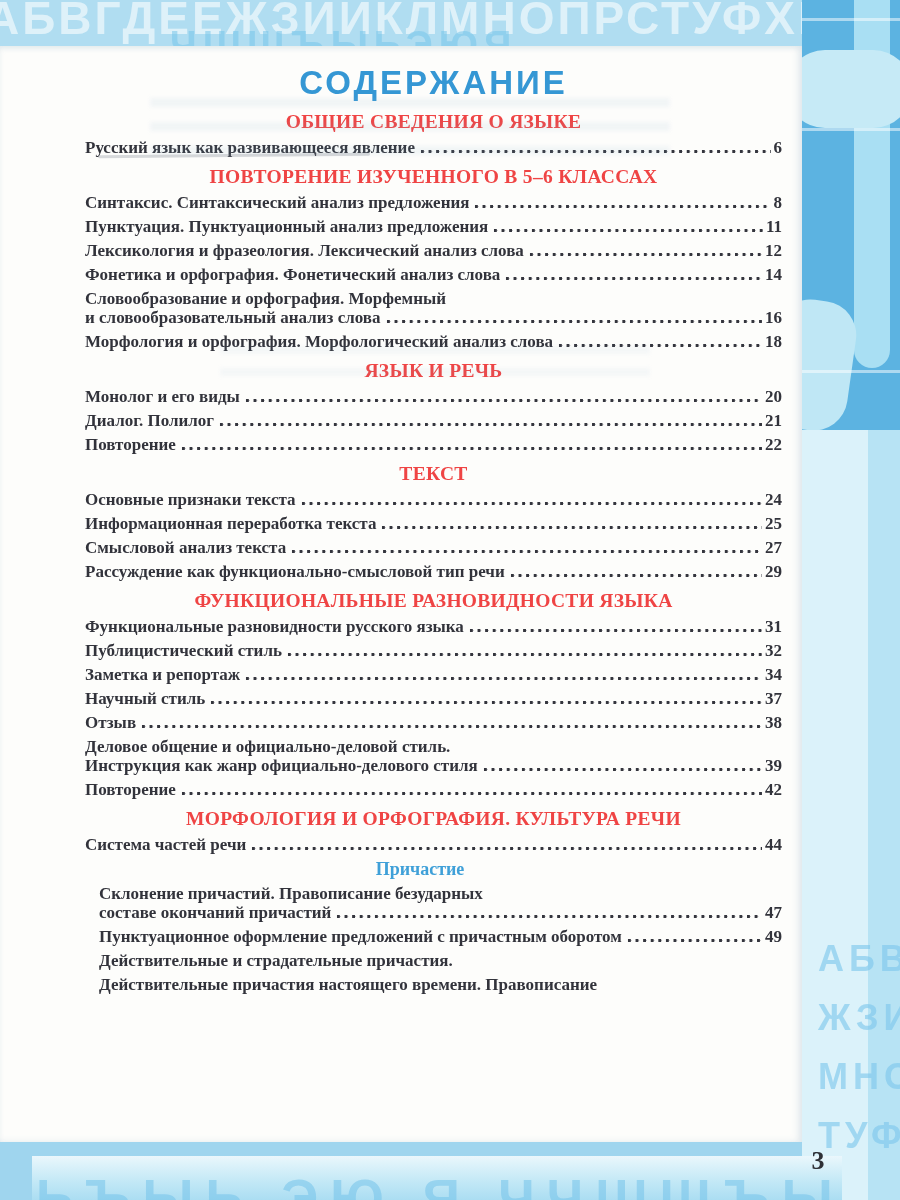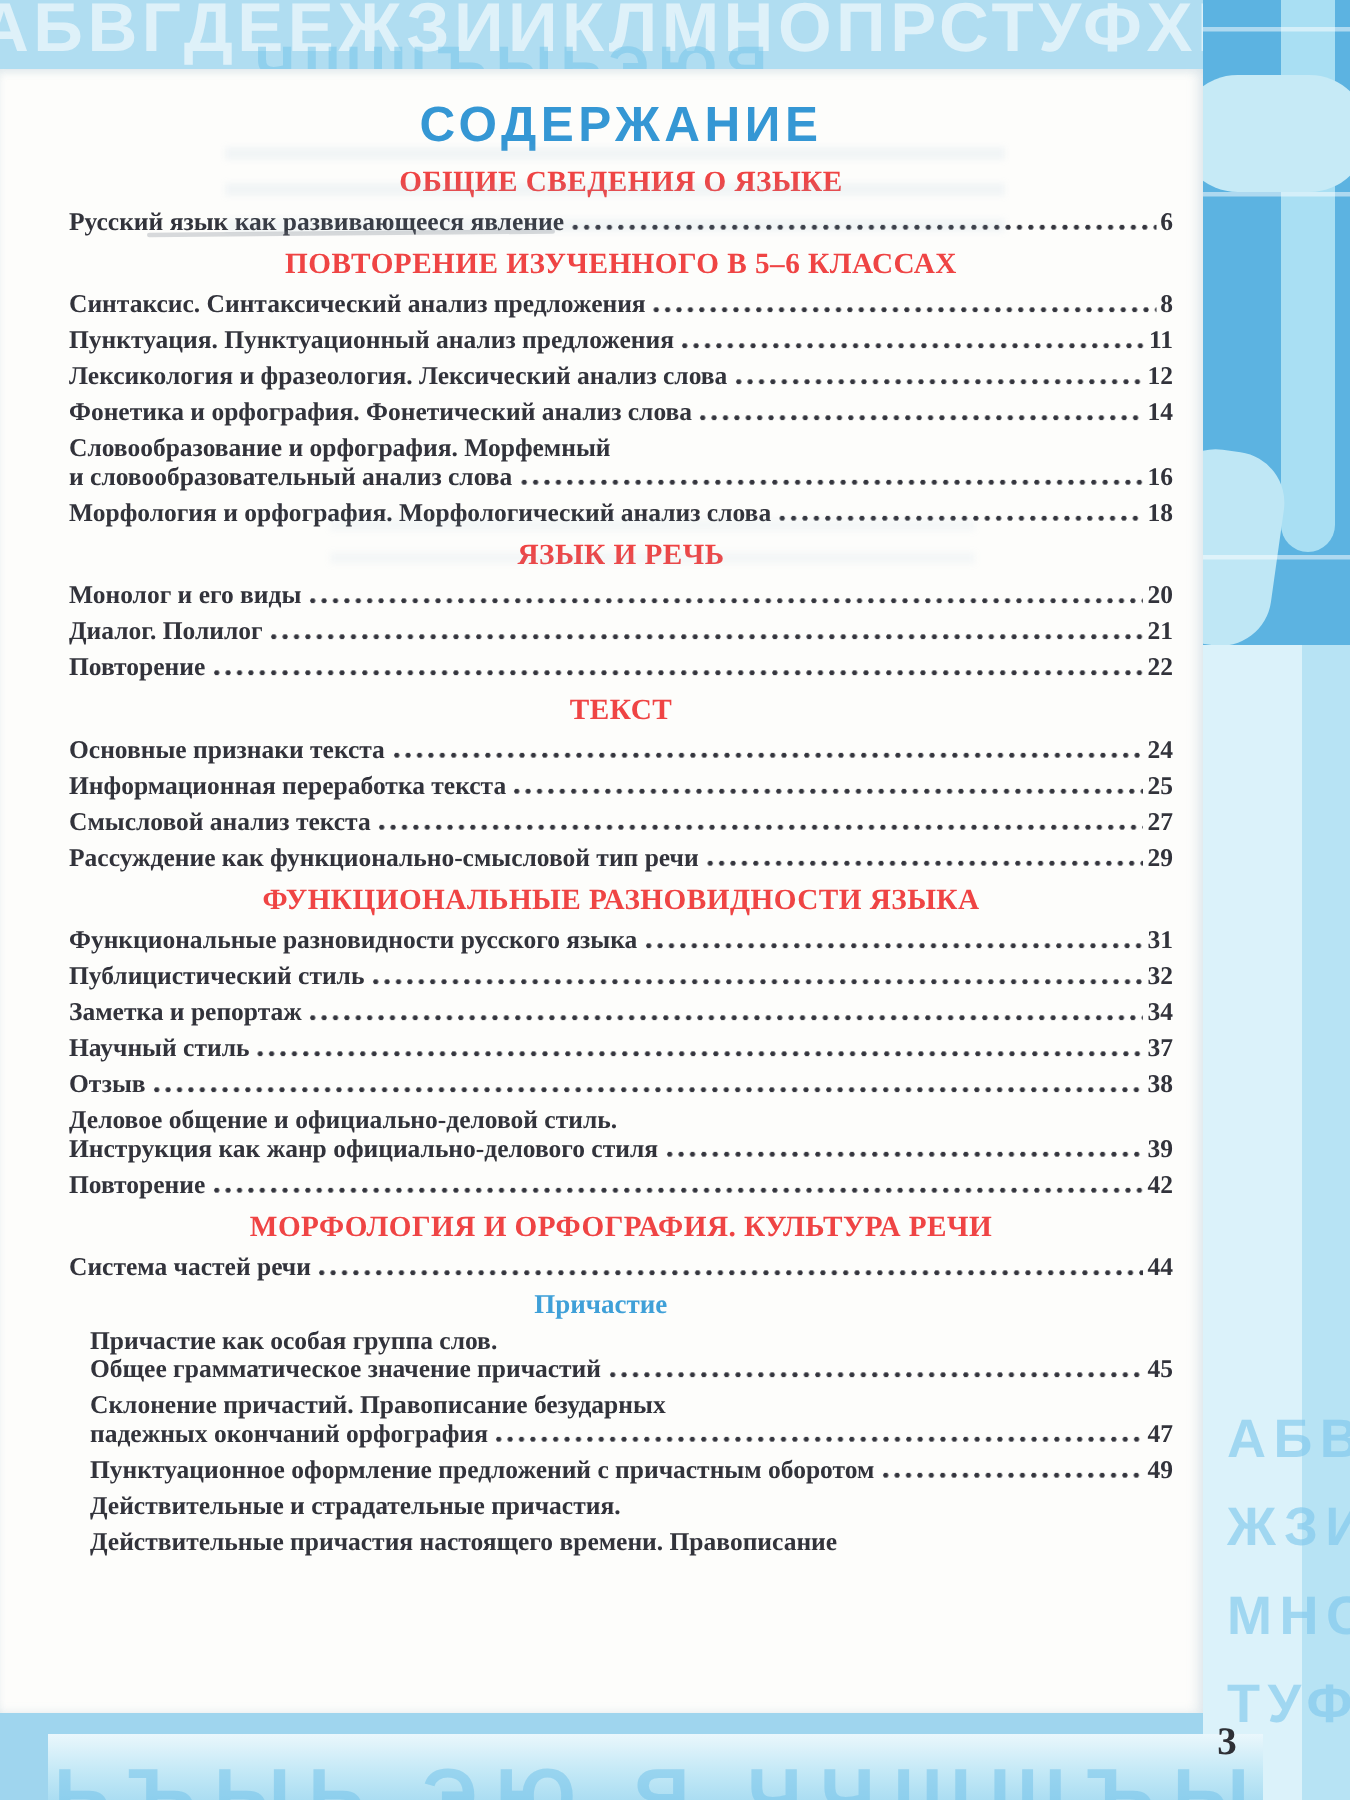--- a/index.html
+++ b/index.html
@@ -26,21 +26,21 @@
                 color:rgba(125,198,236,0.62); white-space:nowrap; }
 
   .band-bottom { position:absolute; left:0; top:1156px; width:810px; height:58px; overflow:hidden;
                  background:linear-gradient(180deg,#eaf7fc 0%,#c2e8f6 45%,#99d5ef 100%);margin-left:32px; }
   .alpha-bottom { position:absolute; left:4px; top:12px; font-family:"Liberation Sans",sans-serif; font-weight:bold;
                   font-size:52px; letter-spacing:12px; color:rgba(116,194,233,0.55); white-space:nowrap; }
 
   
   .page { position:absolute; left:0; top:46px; width:802px; height:1096px; background:#fdfdfb;
           box-shadow: inset -4px 0 7px rgba(130,165,190,0.20), inset 0 3px 5px rgba(130,165,190,0.10);
-          padding:16px 20px 0 46px; box-sizing:border-box; }
+          padding:16px 20px 0 85px; box-sizing:border-box; }
   .ghost1, .ghost2 { position:absolute; pointer-events:none; filter:blur(2px); }
   .ghost1 { left:150px; top:52px; width:520px; height:64px;
             background:repeating-linear-gradient(180deg, rgba(140,175,210,0.10) 0 9px, rgba(0,0,0,0) 9px 24px); }
   .ghost2 { left:220px; top:300px; width:430px; height:40px;
             background:repeating-linear-gradient(180deg, rgba(140,175,210,0.08) 0 8px, rgba(0,0,0,0) 8px 22px); }
   .smudge { position:absolute; left:98px; top:108px; width:272px; height:3px; background:rgba(120,126,136,0.28);
             border-radius:2px; transform:rotate(-0.5deg); }
 
   .page-title { margin:2px 0 4px; text-align:center; font-family:"Liberation Sans",sans-serif; font-weight:bold;
                 font-size:33px; letter-spacing:3px; color:#3597d4; }
@@ -255,31 +255,23 @@
         <div class="heading">МОРФОЛОГИЯ И ОРФОГРАФИЯ. КУЛЬТУРА РЕЧИ</div>
         <div class="entry">
           <div class="line lastline">
             <span class="etext">Система частей речи</span>
             <span class="dots"></span>
             <span class="pnum">44</span>
           </div>
         </div>
         <div class="subheading">Причастие</div>
         <div class="entry indent">
-          <div class="line">Причастие как особая группа слов.</div>
-          <div class="line lastline">
-            <span class="etext">Общее грамматическое значение причастий</span>
-            <span class="dots"></span>
-            <span class="pnum">45</span>
-          </div>
-        </div>
-        <div class="entry indent">
           <div class="line">Склонение причастий. Правописание безударных</div>
           <div class="line lastline">
-            <span class="etext">падежных окончаний орфография</span>
+            <span class="etext">составе окончаний причастий</span>
             <span class="dots"></span>
             <span class="pnum">47</span>
           </div>
         </div>
         <div class="entry indent">
           <div class="line lastline">
             <span class="etext">Пунктуационное оформление предложений с причастным оборотом</span>
             <span class="dots"></span>
             <span class="pnum">49</span>
           </div>

